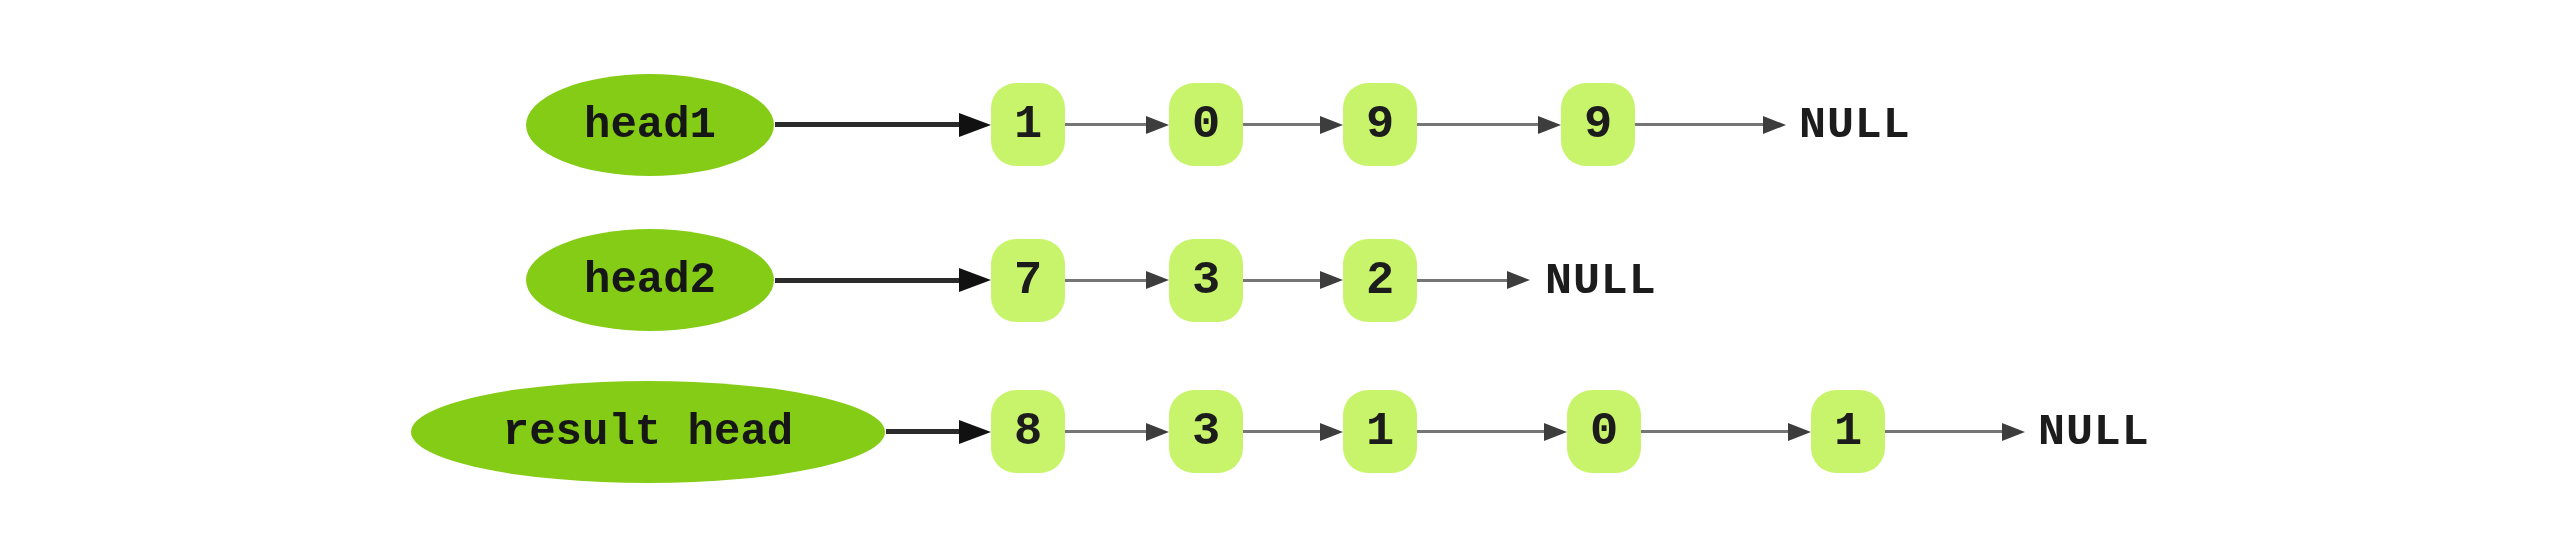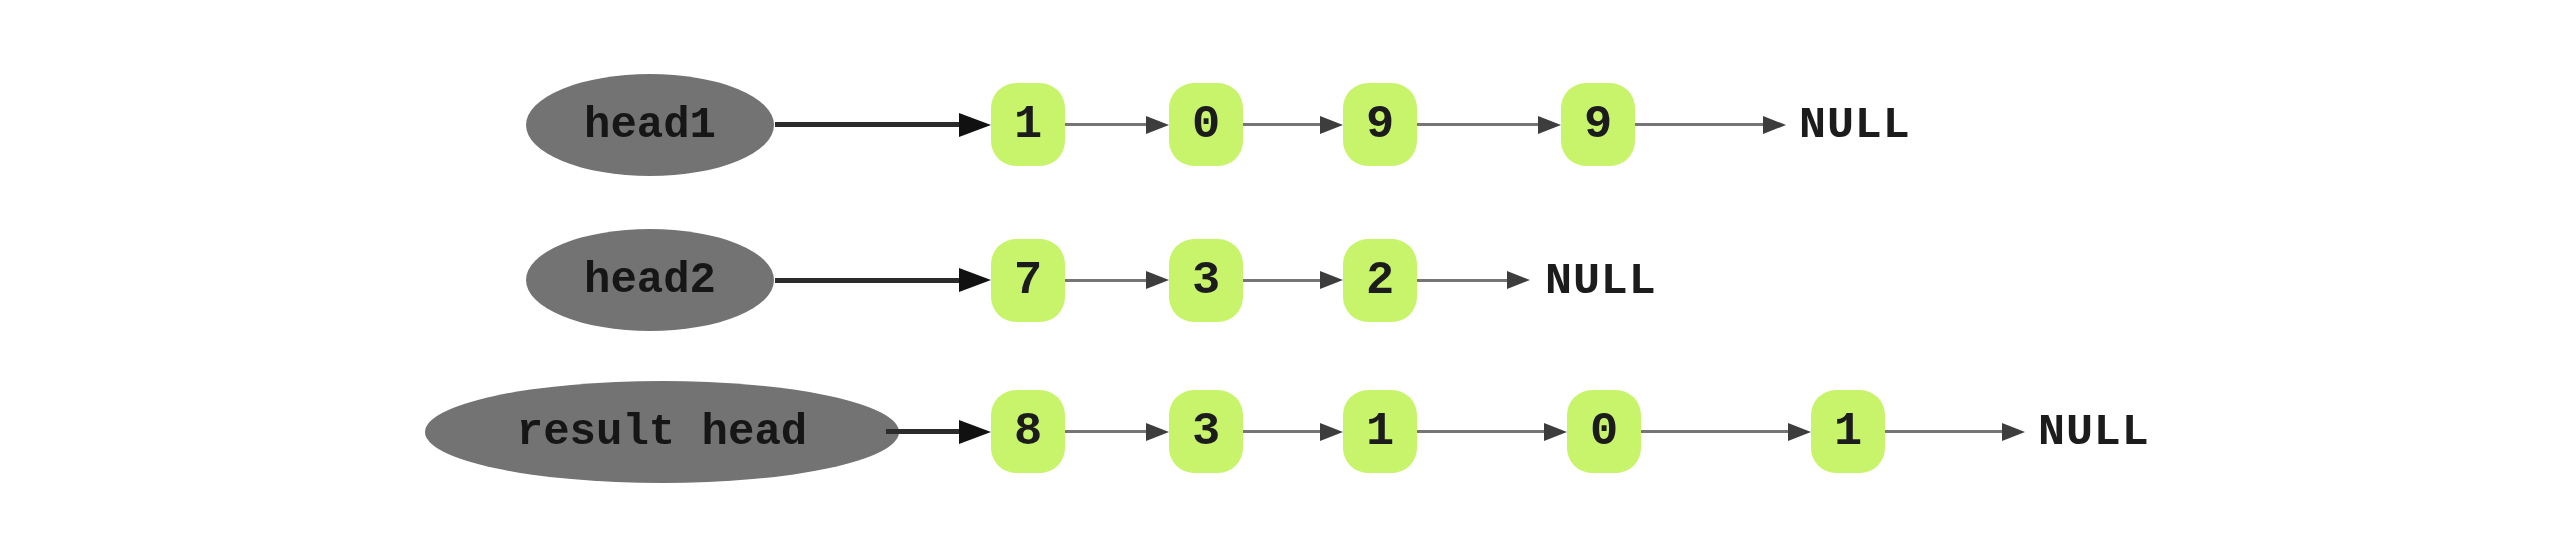--- a/index.html
+++ b/index.html
@@ -6,21 +6,21 @@
   .stage {
     position: relative;
     width: 2576px;
     height: 555px;
     background: #ffffff;
     overflow: hidden;
     font-family: "Liberation Mono", "DejaVu Sans Mono", monospace;
   }
   .ellipse {
     position: absolute;
-    background: #737373;
+    background: #84cc16;
     border-radius: 50%;
     display: flex;
     align-items: center;
     justify-content: center;
   }
   .ellipse span {
     font-weight: 700;
     font-size: 44px;
     color: #161616;
     white-space: pre;
@@ -143,21 +143,21 @@
       <span>2</span>
     </div>
 
     <div class="line" style="left:1417px; top:279px; width:90px;"></div>
     <div class="ah small" style="left:1507px; top:271px;"></div>
 
     <div class="null-label" style="left:1545px; top:281px;">NULL</div>
   </div>
 
   <div>
-    <div class="ellipse" style="left:425px; top:381px; width:474px; height:102px;">
+    <div class="ellipse" style="left:411px; top:381px; width:474px; height:102px;">
       <span>result head</span>
     </div>
 
     <div class="line thick" style="left:886px; top:429px; width:73px;"></div>
     <div class="ah big" style="left:959px; top:420px;"></div>
 
     <div class="node" style="left:991px; top:390px;">
       <span>8</span>
     </div>
 

